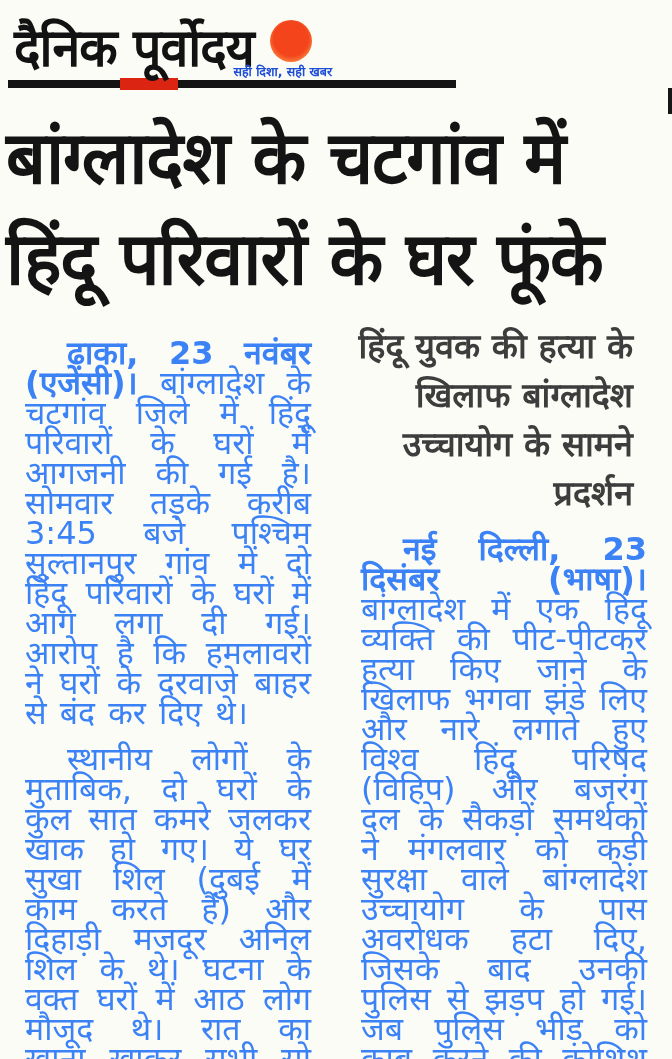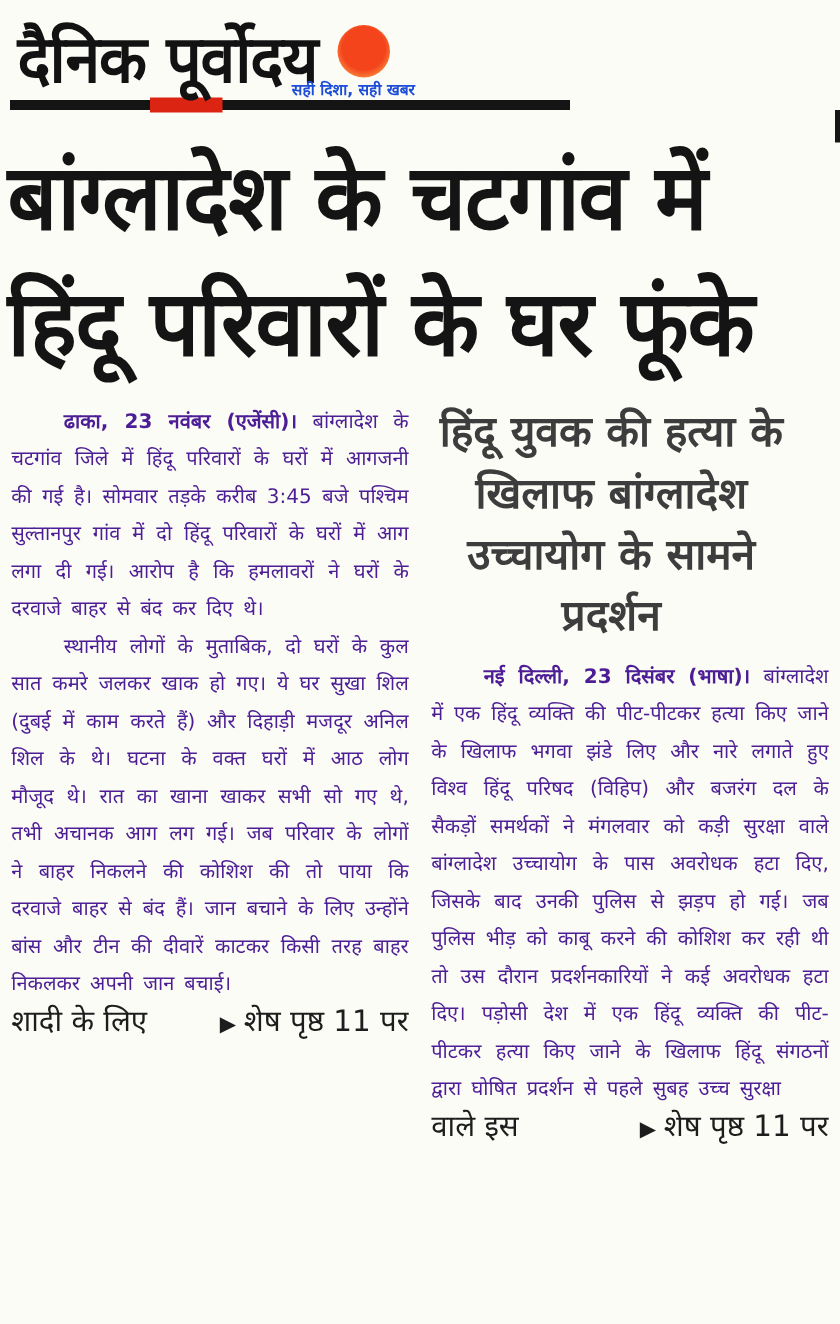--- a/index.html
+++ b/index.html
@@ -44,29 +44,29 @@
   }
   .hl-line{display:block;white-space:nowrap;transform:scaleY(1.04);}
   
   .columns{
     display:flex;gap:18px;
     padding:6px 9px 0 9px;
     height:742px;overflow:hidden;
   }
   .col{flex:1 1 0;min-width:0;overflow:hidden;}
   .body-p{
-    margin:0;font-size:16px;line-height:30px;
+    margin:16px;font-size:32px;line-height:30px;
     text-align:justify;text-indent:42px;
-    word-spacing:3px;color:#4c1d95;
+    word-spacing:3px;color:#3b82f6;
   }
   .dateline{font-weight:700;}
   .subhead{
     margin:0 0 8px 0;padding-right:30px;
     font-size:34px;line-height:49px;font-weight:700;color:#3d3d3d;
-    text-align:center;
+    text-align:right;
   }
   .jump-line{
     display:flex;justify-content:space-between;align-items:baseline;
     font-size:23.5px;line-height:30px;color:#1d1d1d;
   }
   .jump{font-weight:400;white-space:nowrap;}
   .jump-marker{font-size:17px;margin-right:6px;}
   
   .edge-artifact{
     position:absolute;right:0;top:88px;width:4px;height:26px;background:#161616;

